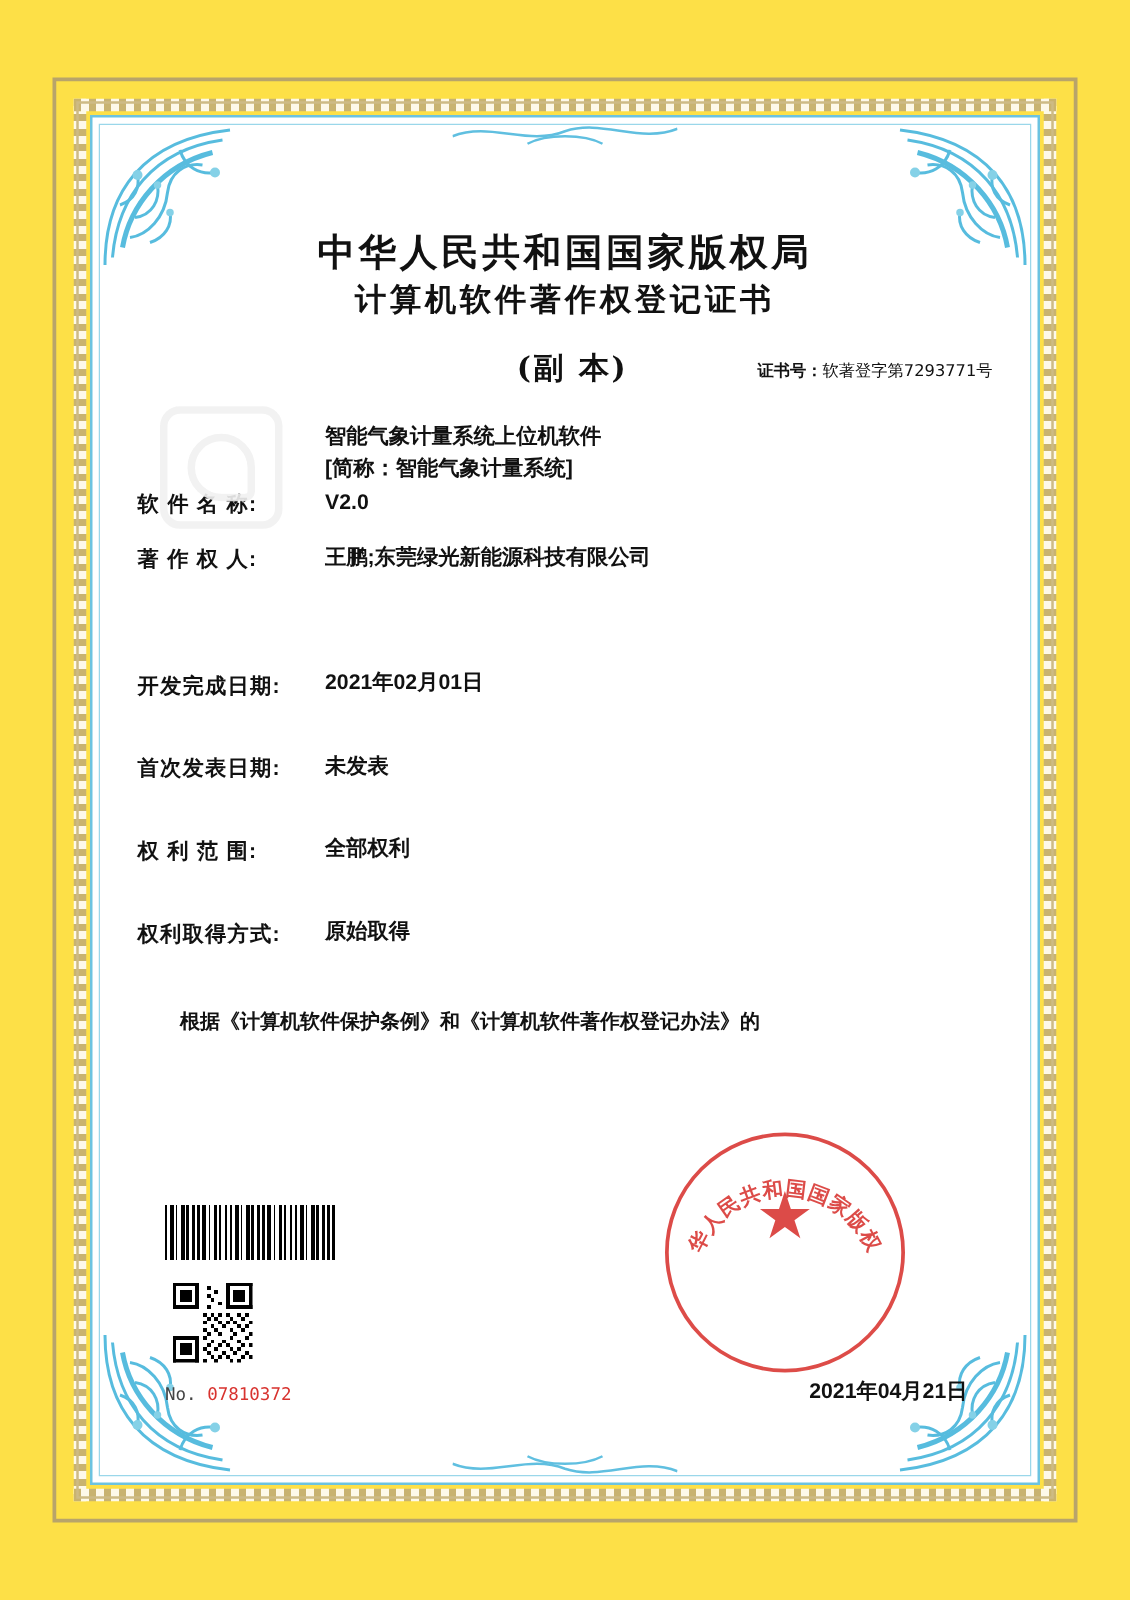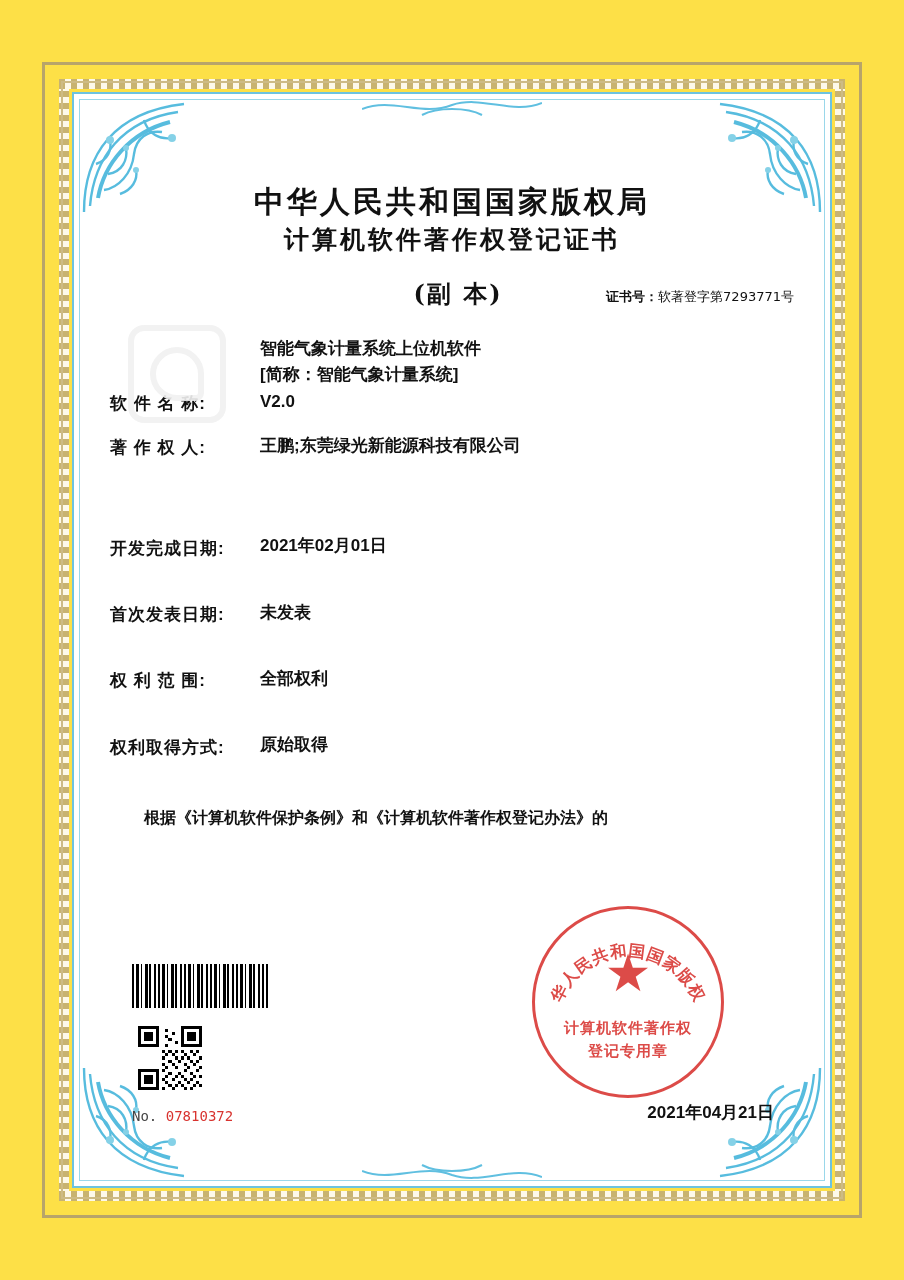--- a/index.html
+++ b/index.html
@@ -497,20 +497,16 @@
         <svg viewBox="0 0 192 192">
           <defs>
             <path id="arcpath" d="M 24,106 A 74,74 0 0 1 168,106"></path>
           </defs>
           <text>
             <textPath href="#arcpath" startOffset="50%" text-anchor="middle">中华人民共和国国家版权局</textPath>
           </text>
         </svg>
       </div>
       <div class="star">★</div>
-      <div class="seal-bottom">
-        <div>计算机软件著作权</div>
-        <div>登记专用章</div>
-      </div>
     </div>
 
   </div>
 </div>
 
 </body></html>

